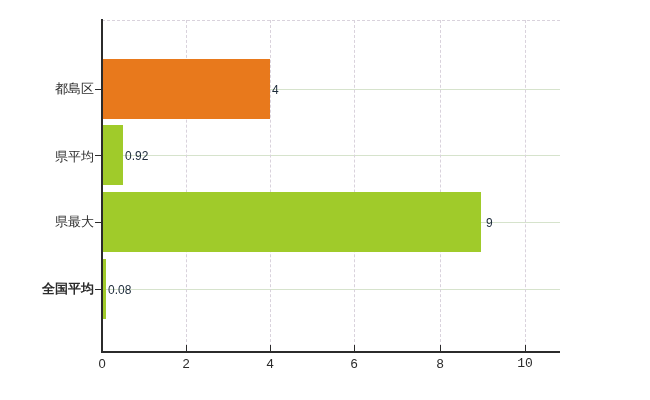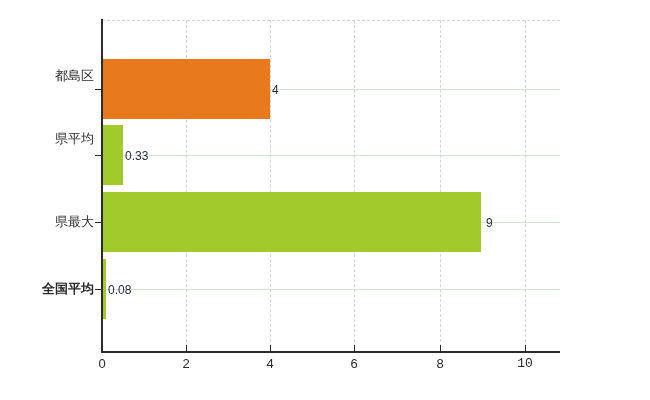--- a/index.html
+++ b/index.html
@@ -155,27 +155,27 @@
   <div class="tick-y" style="top:222px;"></div>
   <div class="tick-y" style="top:289px;"></div>
 
   <div class="tick-x" style="left:102px;"></div>
   <div class="tick-x" style="left:186px;"></div>
   <div class="tick-x" style="left:270px;"></div>
   <div class="tick-x" style="left:354px;"></div>
   <div class="tick-x" style="left:440px;"></div>
   <div class="tick-x" style="left:525px;"></div>
 
-  <div class="cat-label" style="top:69px;">都島区</div>
-  <div class="cat-label" style="top:132px;">県平均</div>
+  <div class="cat-label" style="top:82px;">都島区</div>
+  <div class="cat-label" style="top:150px;">県平均</div>
   <div class="cat-label" style="top:215px;">県最大</div>
   <div class="cat-label" style="top:282px;font-weight:bold;">全国平均</div>
 
   <div class="value-label" style="left:272px; top:84px;">4</div>
-  <div class="value-label" style="left:125px; top:150px;">0.33</div>
+  <div class="value-label" style="left:125px; top:150px;">0.92</div>
   <div class="value-label" style="left:486px; top:217px;">9</div>
   <div class="value-label" style="left:108px; top:284px;text-align:center;">0.08</div>
 
   <div class="xtick-label" style="left:82px;">0</div>
   <div class="xtick-label" style="left:166px;">2</div>
   <div class="xtick-label" style="left:250px;">4</div>
   <div class="xtick-label" style="left:334px;">6</div>
   <div class="xtick-label" style="left:420px;">8</div>
   <div class="xtick-label" style="left:505px;font-family:Liberation Mono, monospace;">10</div>
 

